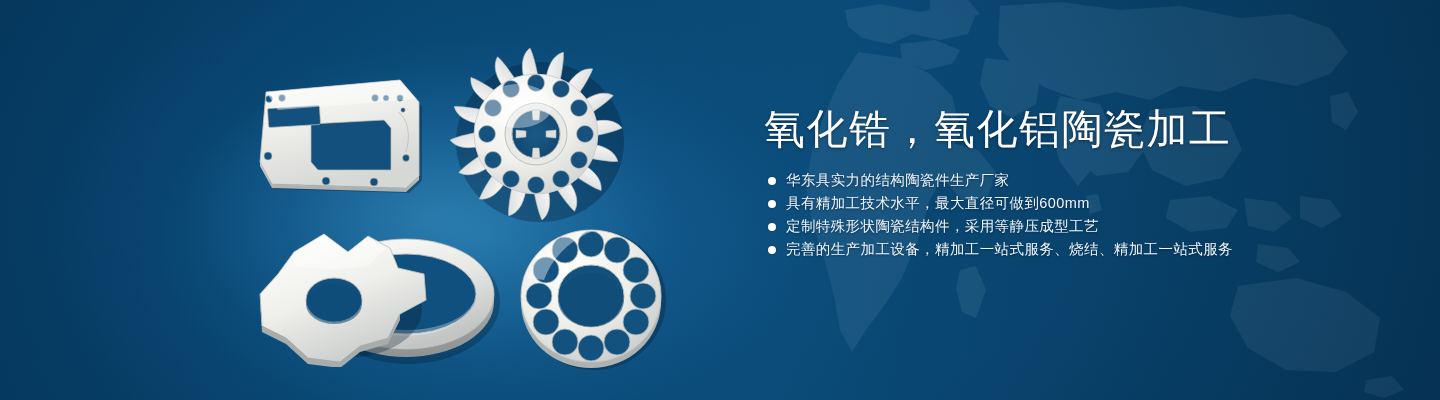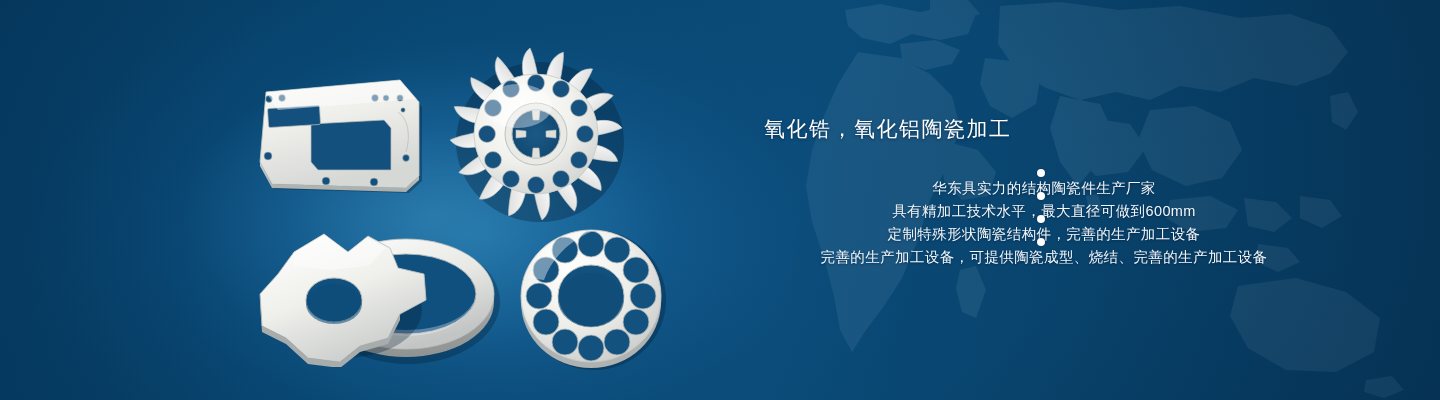--- a/index.html
+++ b/index.html
@@ -65,37 +65,36 @@
   .p-disc     { left:508px;  top:222px; }
 
   
   .content {
     position:absolute;
     left:764px; top:108px;
     width:560px;
   }
   .headline {
     color:#ffffff;
-    font-size:21px;
+    font-size:41px;
     line-height:42px;
     letter-spacing:1.5px;
     font-weight:400;
     white-space:nowrap;
     text-shadow:0 1px 3px rgba(0,20,45,0.55);
   }
   .bullets {
     margin-top:19px;
     list-style:none;
   }
   .bullet {
     display:flex;
     align-items:center;
     height:23px;
     margin-bottom:0px;
-    flex-direction:column;
   }
   .bullet-dot {
     width:8px; height:8px;
     border-radius:50%;
     background:#ffffff;
     flex:0 0 auto;
     margin-right:10px;
     margin-left:4px;
     box-shadow:0 0 2px rgba(0,25,50,0.5);
   }
@@ -391,23 +390,23 @@
       <li class="bullet">
         <span class="bullet-dot"></span>
         <span class="bullet-text">华东具实力的结构陶瓷件生产厂家</span>
       </li>
       <li class="bullet">
         <span class="bullet-dot"></span>
         <span class="bullet-text">具有精加工技术水平，最大直径可做到600mm</span>
       </li>
       <li class="bullet">
         <span class="bullet-dot"></span>
-        <span class="bullet-text">定制特殊形状陶瓷结构件，完善的生产加工设备</span>
+        <span class="bullet-text">定制特殊形状陶瓷结构件，采用等静压成型工艺</span>
       </li>
       <li class="bullet">
         <span class="bullet-dot"></span>
-        <span class="bullet-text">完善的生产加工设备，可提供陶瓷成型、烧结、完善的生产加工设备</span>
+        <span class="bullet-text">完善的生产加工设备，精加工一站式服务、烧结、精加工一站式服务</span>
       </li>
     </ul>
 
   </div>
 
 </div>
 
 </body></html>

